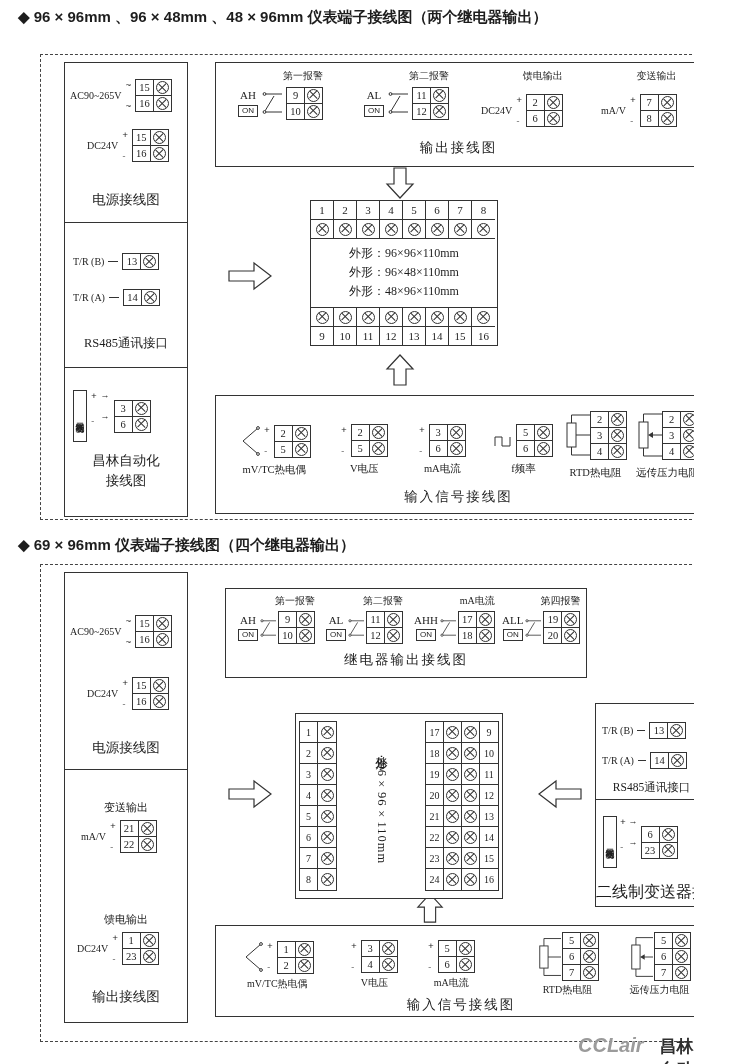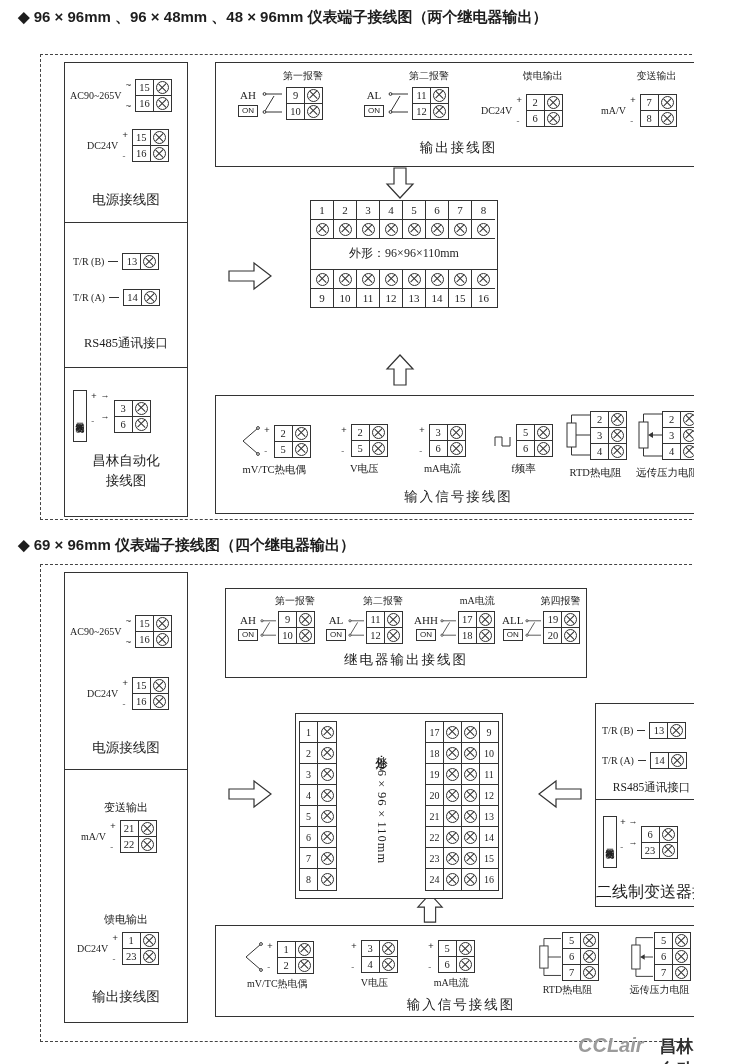--- a/index.html
+++ b/index.html
@@ -354,20 +354,22 @@
         </div>
         <div>
           <span class="screw"></span>
         </div>
         <div>
           <span class="screw"></span>
         </div>
     </div>
     <div class="bmid">
       <div>外形：96×96×110mm</div>
+      <div>外形：96×48×110mm</div>
+      <div>外形：48×96×110mm</div>
     </div>
     <div class="hgrid">
       <div>
           <span class="screw"></span>
         </div>
         <div>
           <span class="screw"></span>
         </div>
         <div>
           <span class="screw"></span>

